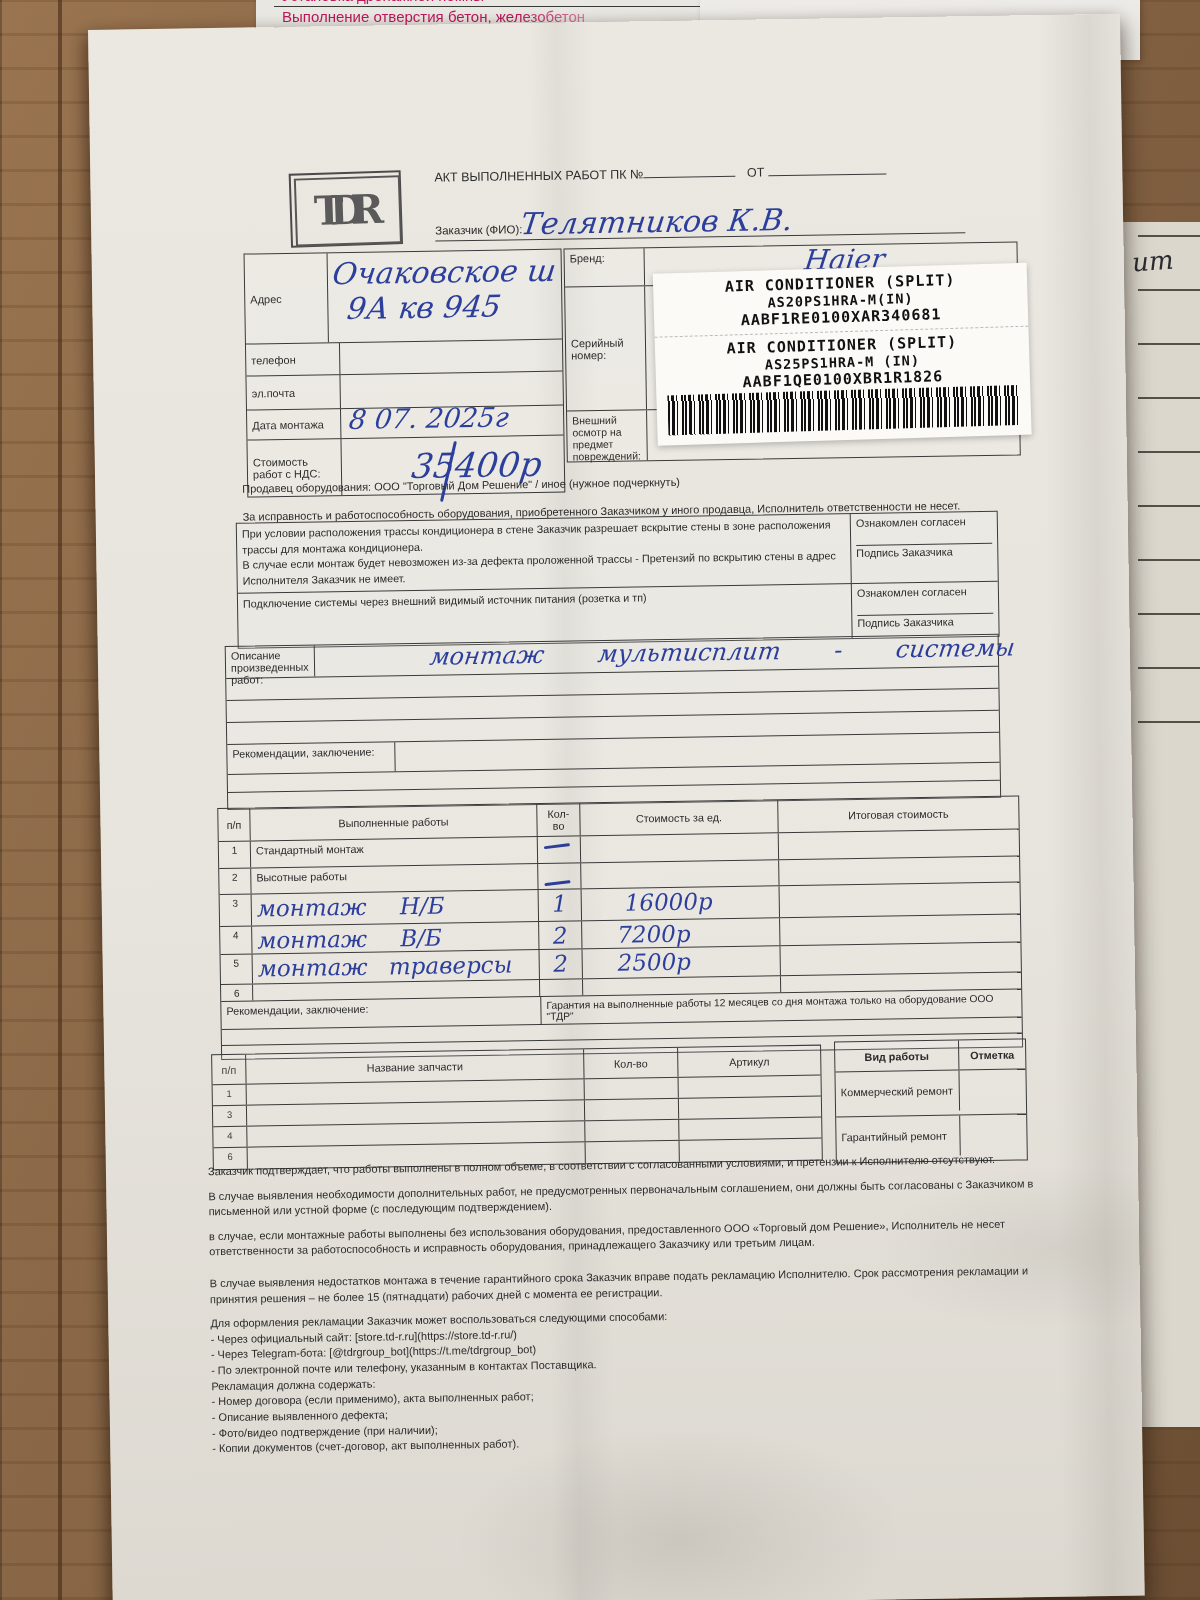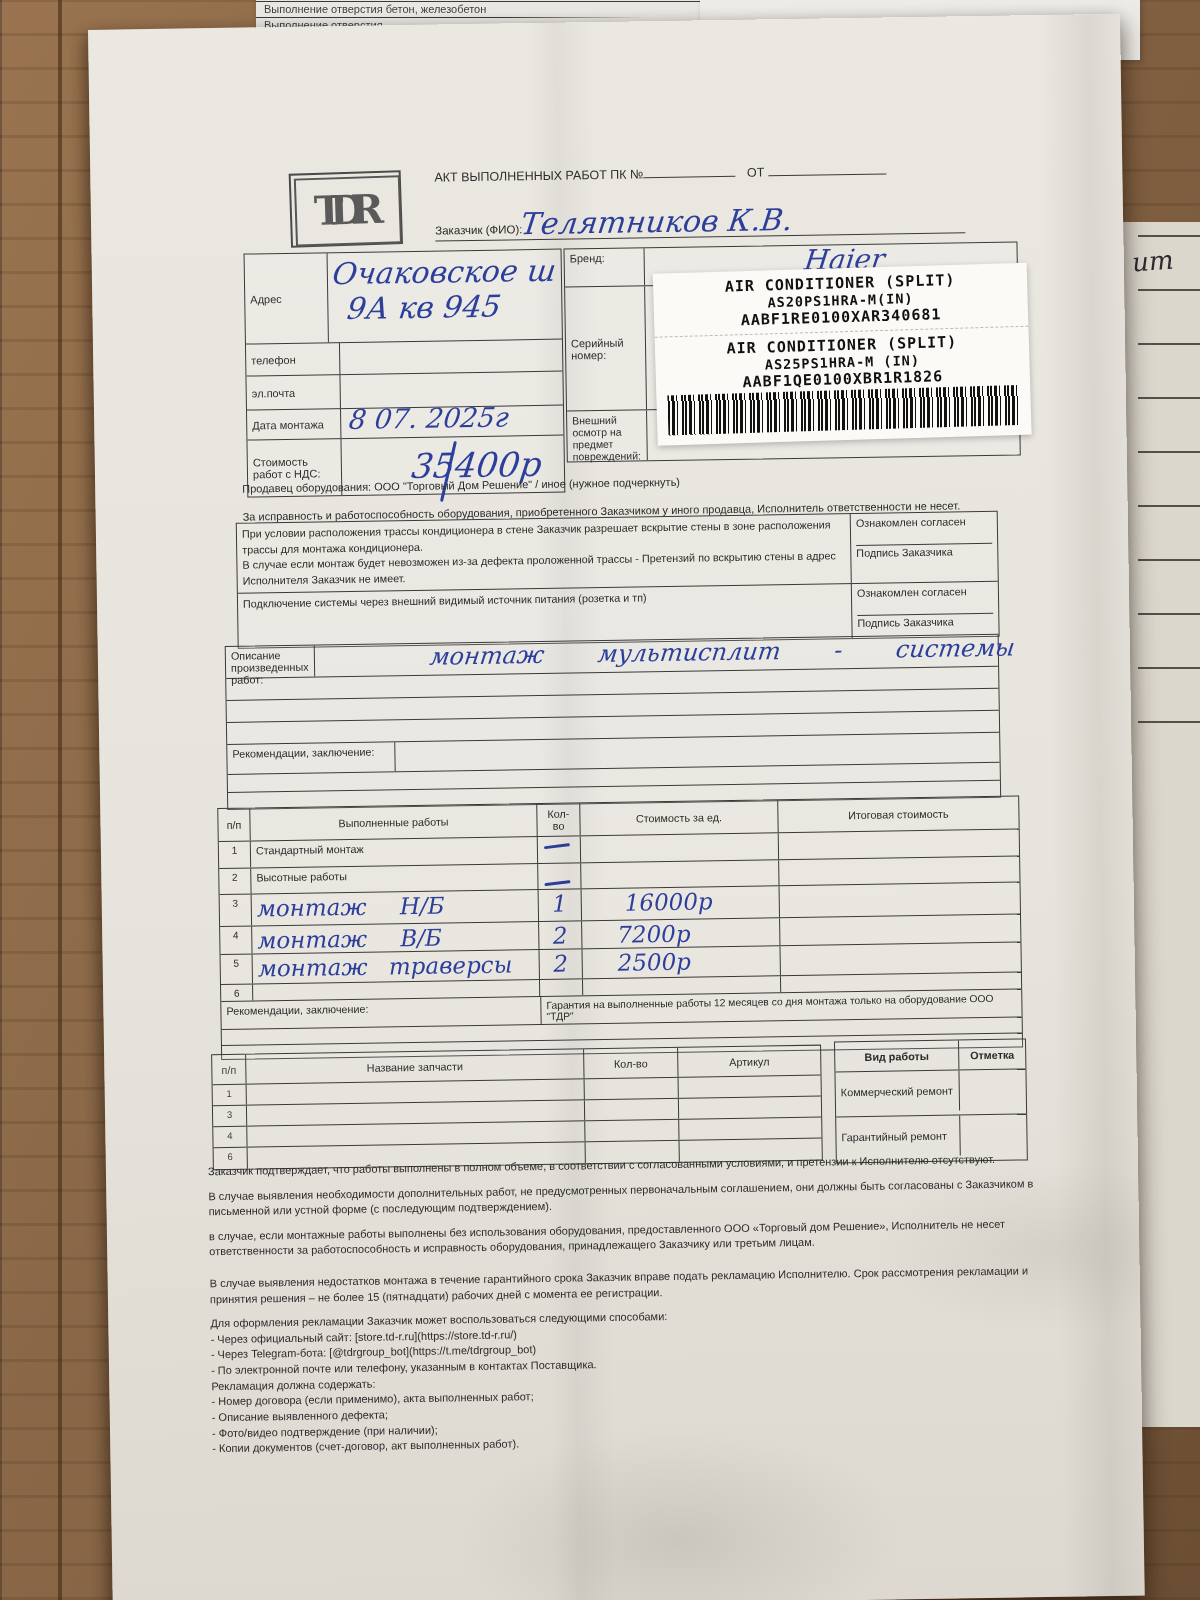--- a/index.html
+++ b/index.html
@@ -8,21 +8,21 @@
     font-family:"Liberation Sans", sans-serif;
     background:
       linear-gradient(90deg, rgba(0,0,0,.25) 0 2px, rgba(0,0,0,0) 2px 58px, rgba(60,35,15,.55) 58px 62px, rgba(0,0,0,0) 62px 100%),
       repeating-linear-gradient(0deg, rgba(70,45,25,.18) 0 3px, rgba(0,0,0,0) 3px 34px),
       linear-gradient(115deg,#9a7450 0%, #8a6847 35%, #7c5c3e 70%, #6b4e33 100%);
   }
   .sheet{position:absolute;}
   
   #top-sheet{left:256px;top:-4px;width:458px;height:56px;background:#e9e7e2;overflow:hidden;
     box-shadow:2px 2px 6px rgba(0,0,0,.25);}
-  #top-sheet .tline{border-bottom:1.4px solid #3a3a3a;color:#404040;font-size:11px;padding:1px 4px 2px 8px;white-space:nowrap;}
+  #top-sheet .tline{border-bottom:1.4px solid #3a3a3a;color:#be185d;font-size:15px;padding:1px 4px 2px 8px;white-space:nowrap;margin-left:18px;}
   #top-sheet .cut{margin-top:-10px;}
   #top-sheet .fade{-webkit-mask-image:linear-gradient(90deg,#000 55%,transparent 85%);mask-image:linear-gradient(90deg,#000 55%,transparent 85%);}
   #top-sheet2{left:700px;top:-2px;width:440px;height:62px;background:#edebe7;box-shadow:2px 2px 6px rgba(0,0,0,.2);}
   
   #right-sheet{left:1082px;top:222px;width:118px;height:1205px;background:#dbd7cd;}
   #right-sheet .rules{position:absolute;left:56px;right:0;top:8px;height:545px;
     background:repeating-linear-gradient(0deg, rgba(0,0,0,0) 0 52px, #55504a 52px 54px);}
   #right-sheet .note{position:absolute;left:50px;top:24px;color:#2b2b30;font-size:26px;font-style:italic;font-family:"DejaVu Serif",serif;transform:rotate(-4deg);}
   
   #paper{left:88px;top:30px;width:1032px;height:1582px;

